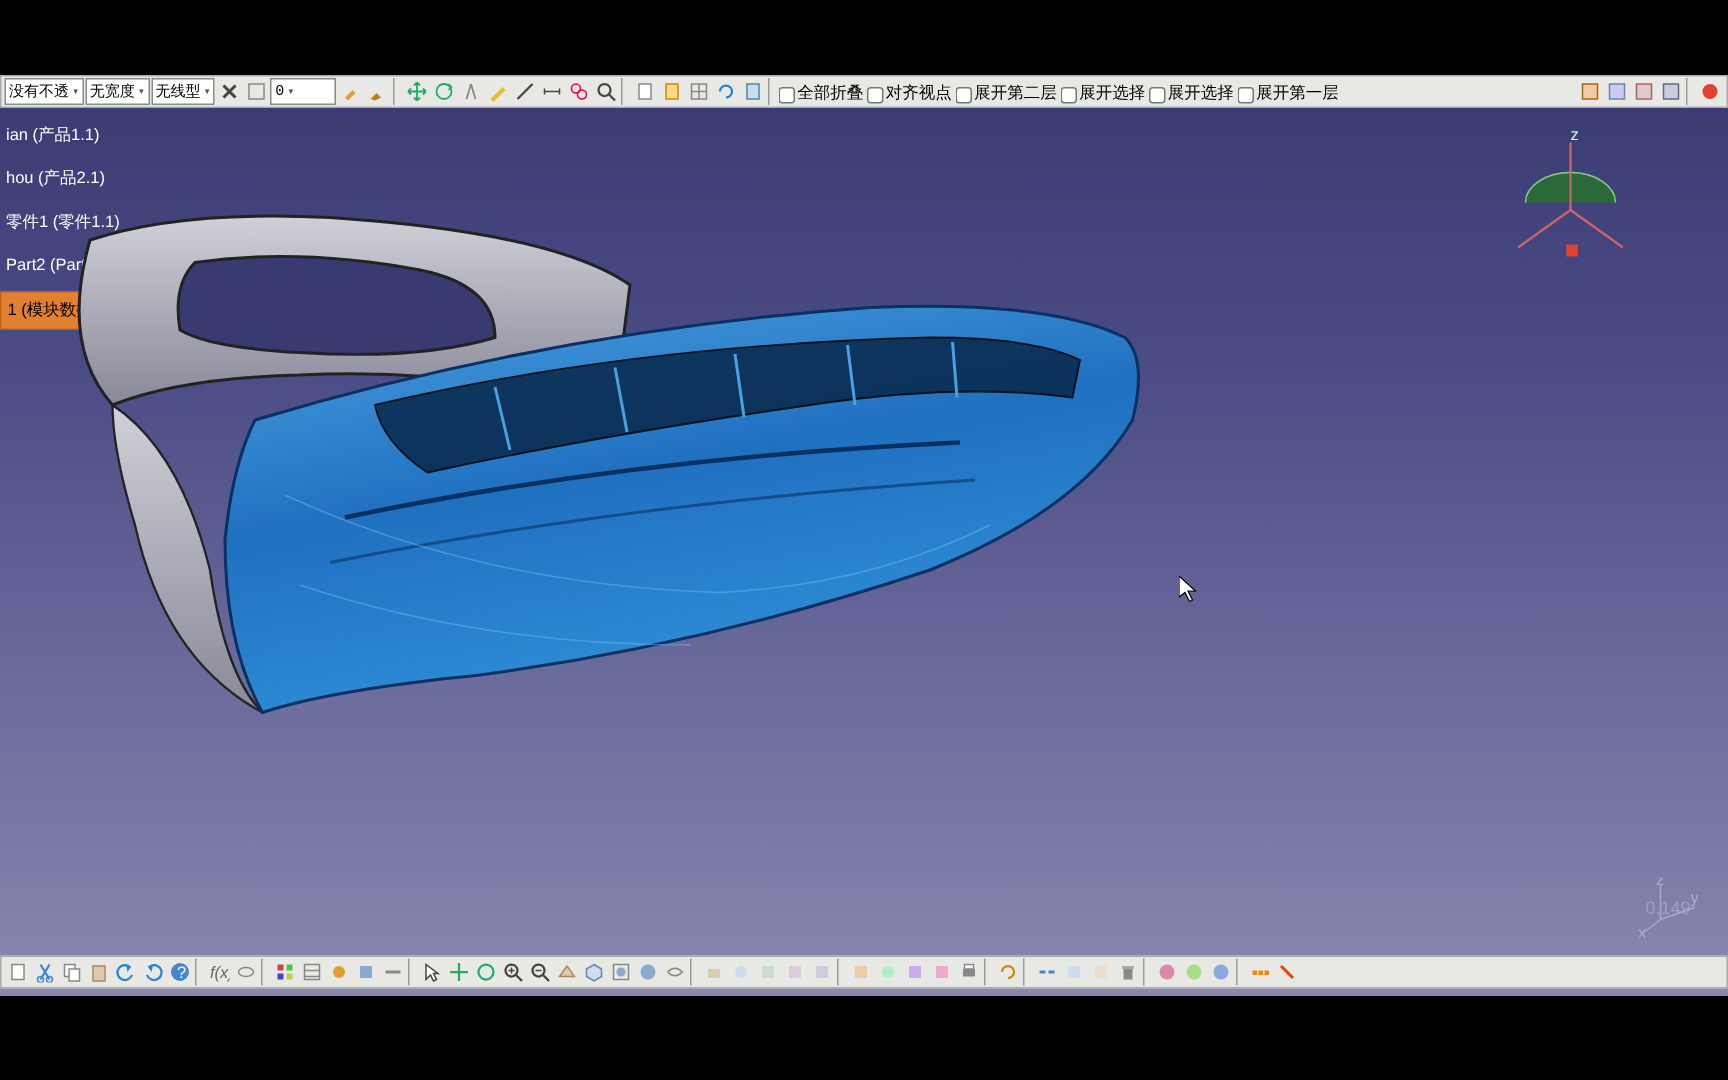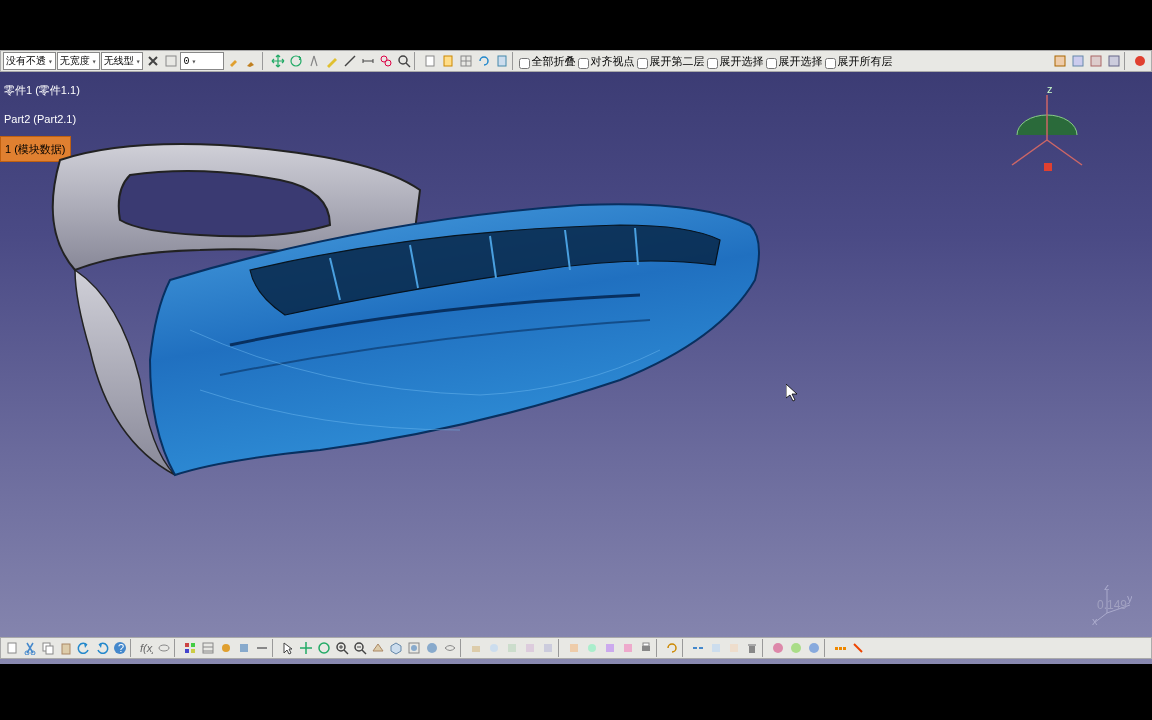--- a/index.html
+++ b/index.html
@@ -140,21 +140,21 @@
   <label class="chk">
       <input type="checkbox" style="">
       <span>展开选择</span>
     </label>
   <label class="chk">
       <input type="checkbox" style="">
       <span>展开选择</span>
     </label>
   <label class="chk">
       <input type="checkbox" style="">
-      <span>展开所有层</span>
+      <span>展开第一层</span>
     </label>
   <div style="flex:1"></div>
   <div class="tbtn">
       <svg class="tico" viewBox="0 0 14 14">
         <rect x="2" y="2" width="10" height="10" fill="#eca" stroke="#a60"></rect>
       </svg>
     </div>
   <div class="tbtn">
       <svg class="tico" viewBox="0 0 14 14">
         <rect x="2" y="2" width="10" height="10" fill="#cce" stroke="#68a"></rect>
@@ -172,20 +172,22 @@
     </div>
   <div class="sep"></div>
   <div class="tbtn">
       <svg class="tico" viewBox="0 0 14 14">
         <circle cx="7" cy="7" r="5" fill="#e04030"></circle>
       </svg>
     </div>
 </div>
 
 <div class="tree">
+  <div class="tree-item">ian (产品1.1)</div>
+  <div class="tree-item">hou (产品2.1)</div>
   <div class="tree-item">零件1 (零件1.1)</div>
   <div class="tree-item">Part2 (Part2.1)</div>
   <div class="tree-item orange">1 (模块数据)</div>
 </div>
 
 <div class="model-area">
 <svg viewBox="0 0 750 360" width="750" height="360">
   <defs>
     <linearGradient id="grey1" x1="0" y1="0" x2="0" y2="1">
           <stop offset="0" stop-color="#d0d0d8"></stop>

